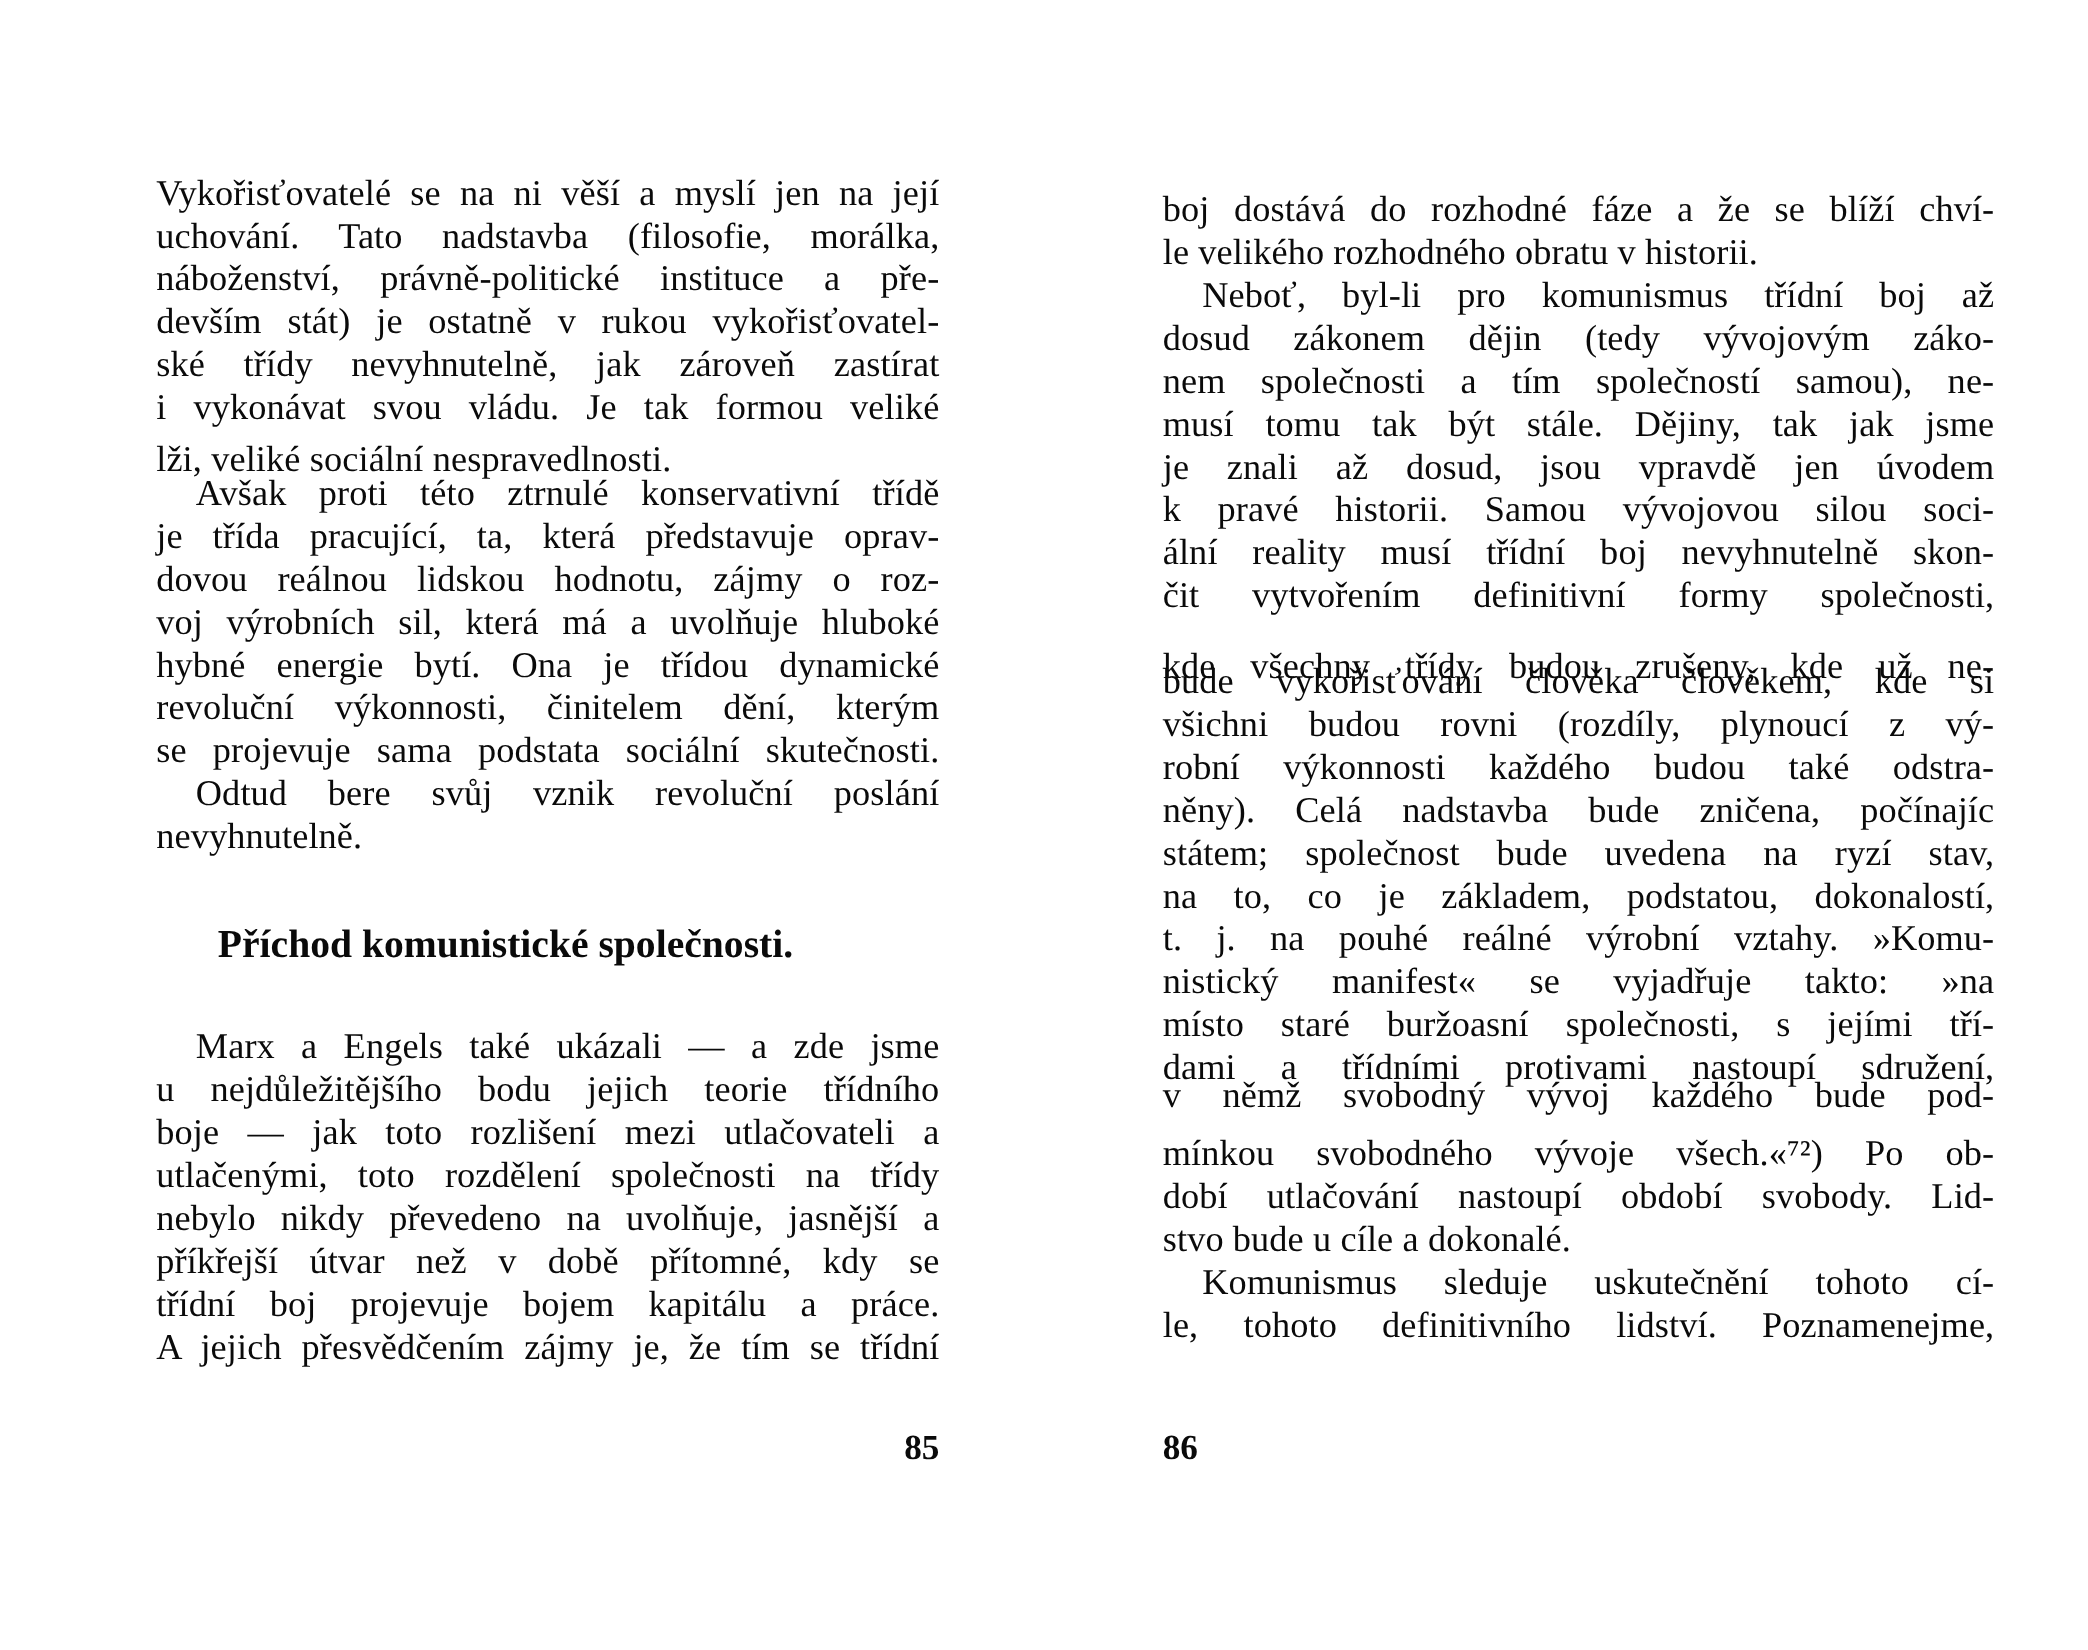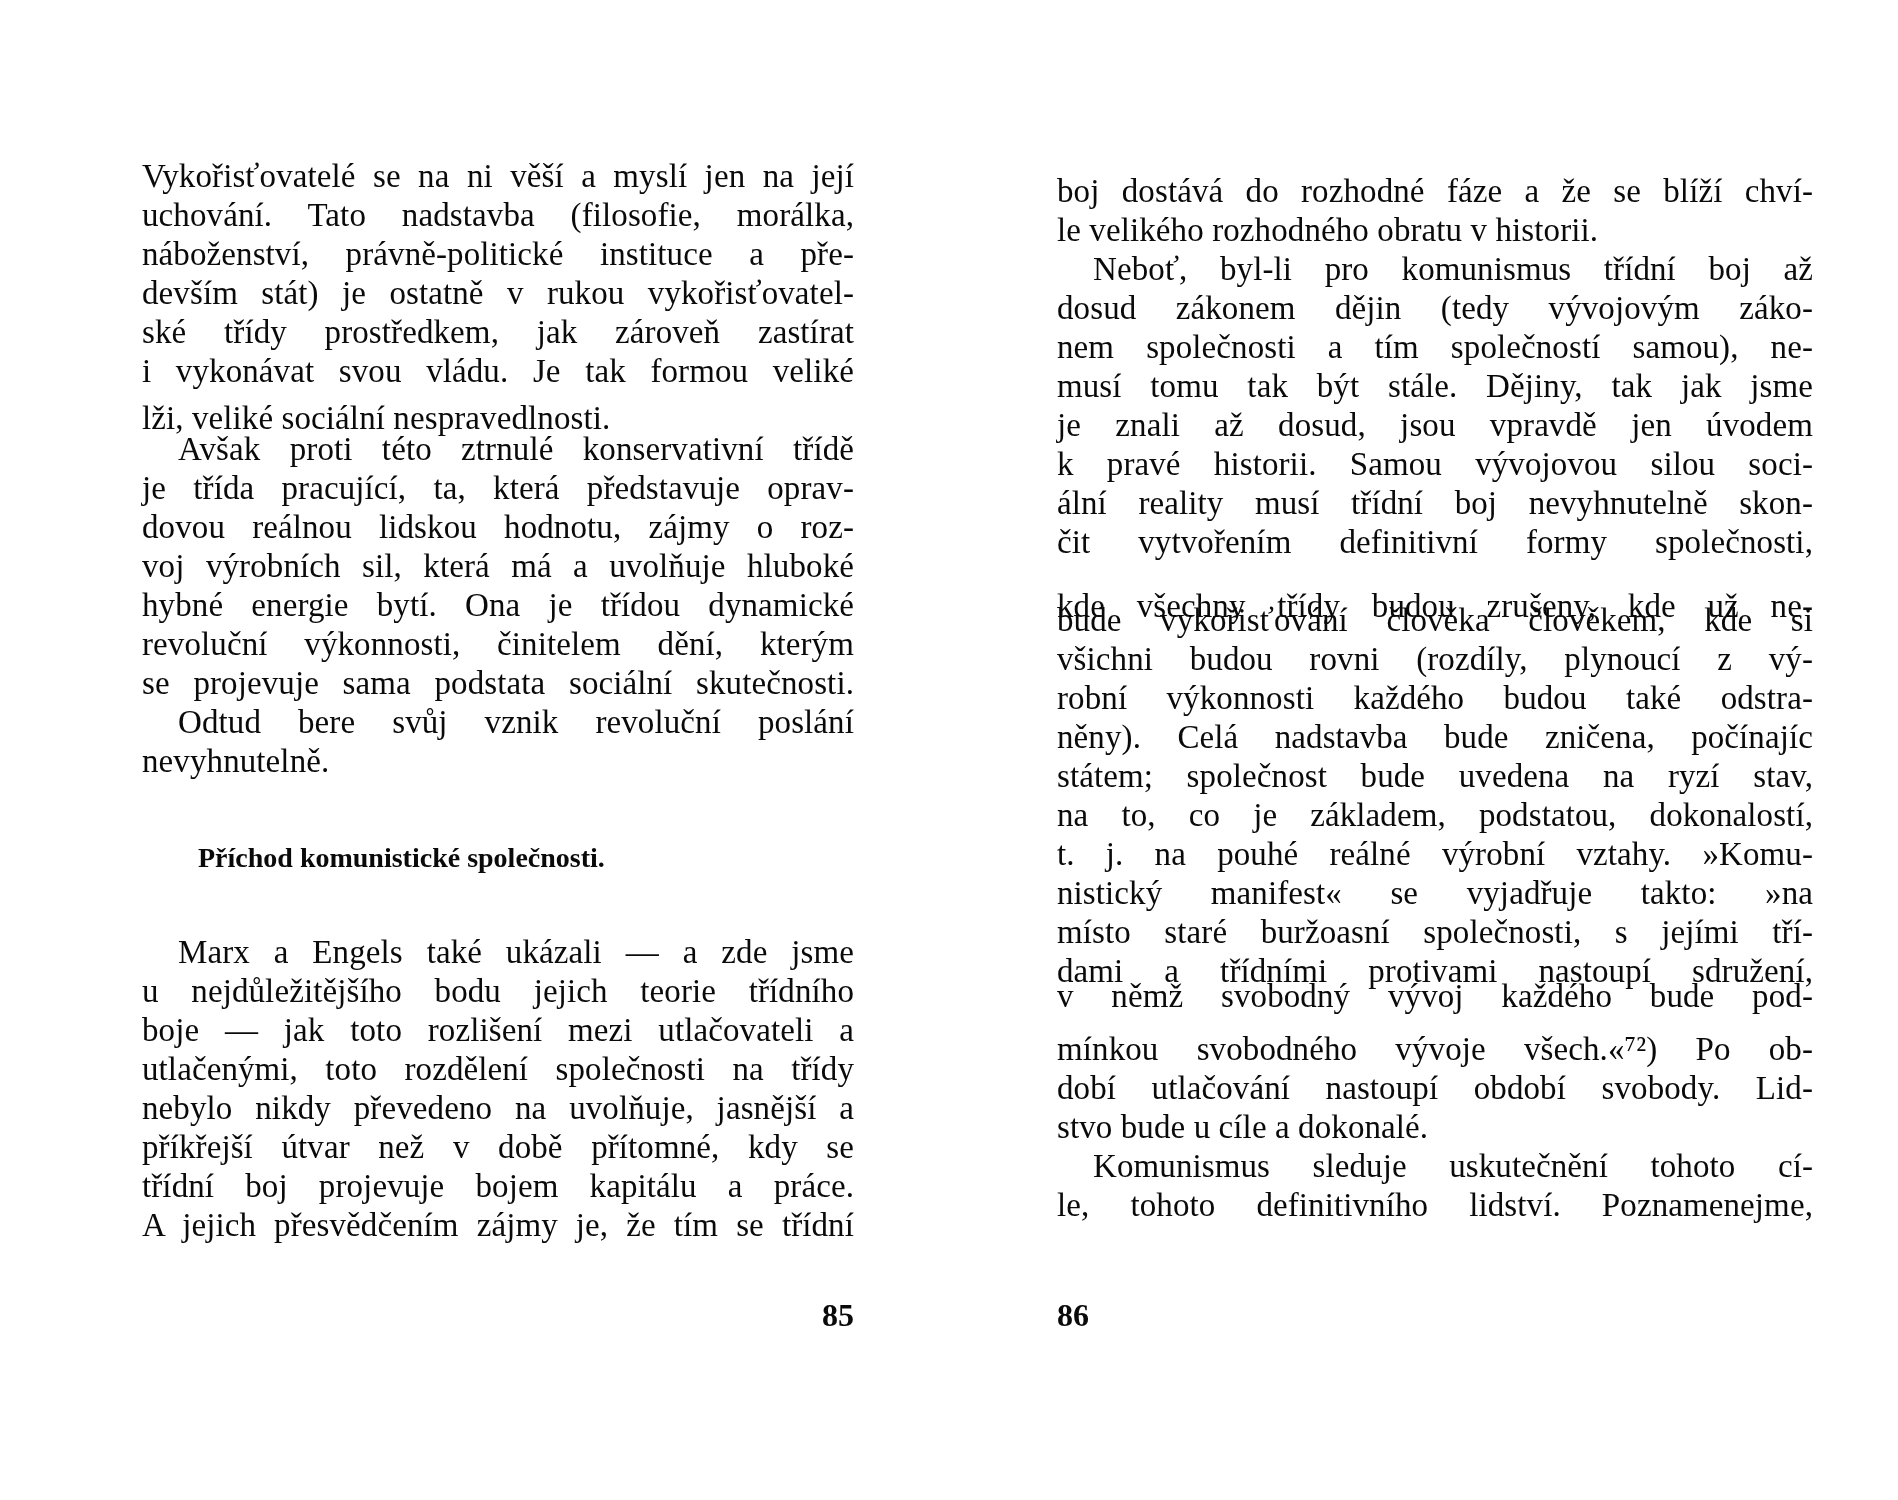--- a/index.html
+++ b/index.html
@@ -14,36 +14,36 @@
   .lines { position: absolute; left: 0; width: 100%; }
   .line {
     position: absolute; left: 0; width: 100%;
     font-size: 33px; line-height: 40px; white-space: nowrap;
     letter-spacing: 0.1px;
   }
   .line.just { text-align: justify; text-align-last: justify; }
   .line.indent { padding-left: 36px; box-sizing: border-box; }
   .heading {
     position: absolute; left: 56px; width: 620px;
-    font-size: 28px; font-weight: bold; line-height: 40px; white-space: nowrap;
+    font-size: 36px; font-weight: bold; line-height: 40px; white-space: nowrap;
   }
   .page-number {
     position: absolute; font-size: 32px; font-weight: bold; line-height: 40px;
   }
 </style>
 </head>
 <body>
 
 <div class="page page-left">
   <div class="lines">
     <div class="line just" style="top:156px">Vykořisťovatelé se na ni věší a myslí jen na její</div>
     <div class="line just" style="top:195px">uchování. Tato nadstavba (filosofie, morálka,</div>
     <div class="line just" style="top:234px">náboženství, právně-politické instituce a pře-</div>
     <div class="line just" style="top:273px">devším stát) je ostatně v rukou vykořisťovatel-</div>
-    <div class="line just" style="top:312px">ské třídy prostředkem, jak zároveň zastírat</div>
+    <div class="line just" style="top:312px">ské třídy nevyhnutelně, jak zároveň zastírat</div>
     <div class="line just" style="top:351px">i vykonávat svou vládu. Je tak formou veliké</div>
     <div class="line" style="top:398px">lži, veliké sociální nespravedlnosti.</div>
     <div class="line just indent" style="top:429px">Avšak proti této ztrnulé konservativní třídě</div>
     <div class="line just" style="top:468px">je třída pracující, ta, která představuje oprav-</div>
     <div class="line just" style="top:507px">dovou reálnou lidskou hodnotu, zájmy o roz-</div>
     <div class="line just" style="top:546px">voj výrobních sil, která má a uvolňuje hluboké</div>
     <div class="line just" style="top:585px">hybné energie bytí. Ona je třídou dynamické</div>
     <div class="line just" style="top:624px">revoluční výkonnosti, činitelem dění, kterým</div>
     <div class="line just" style="top:663px">se projevuje sama podstata sociální skutečnosti.</div>
     <div class="line just indent" style="top:702px">Odtud bere svůj vznik revoluční poslání</div>

